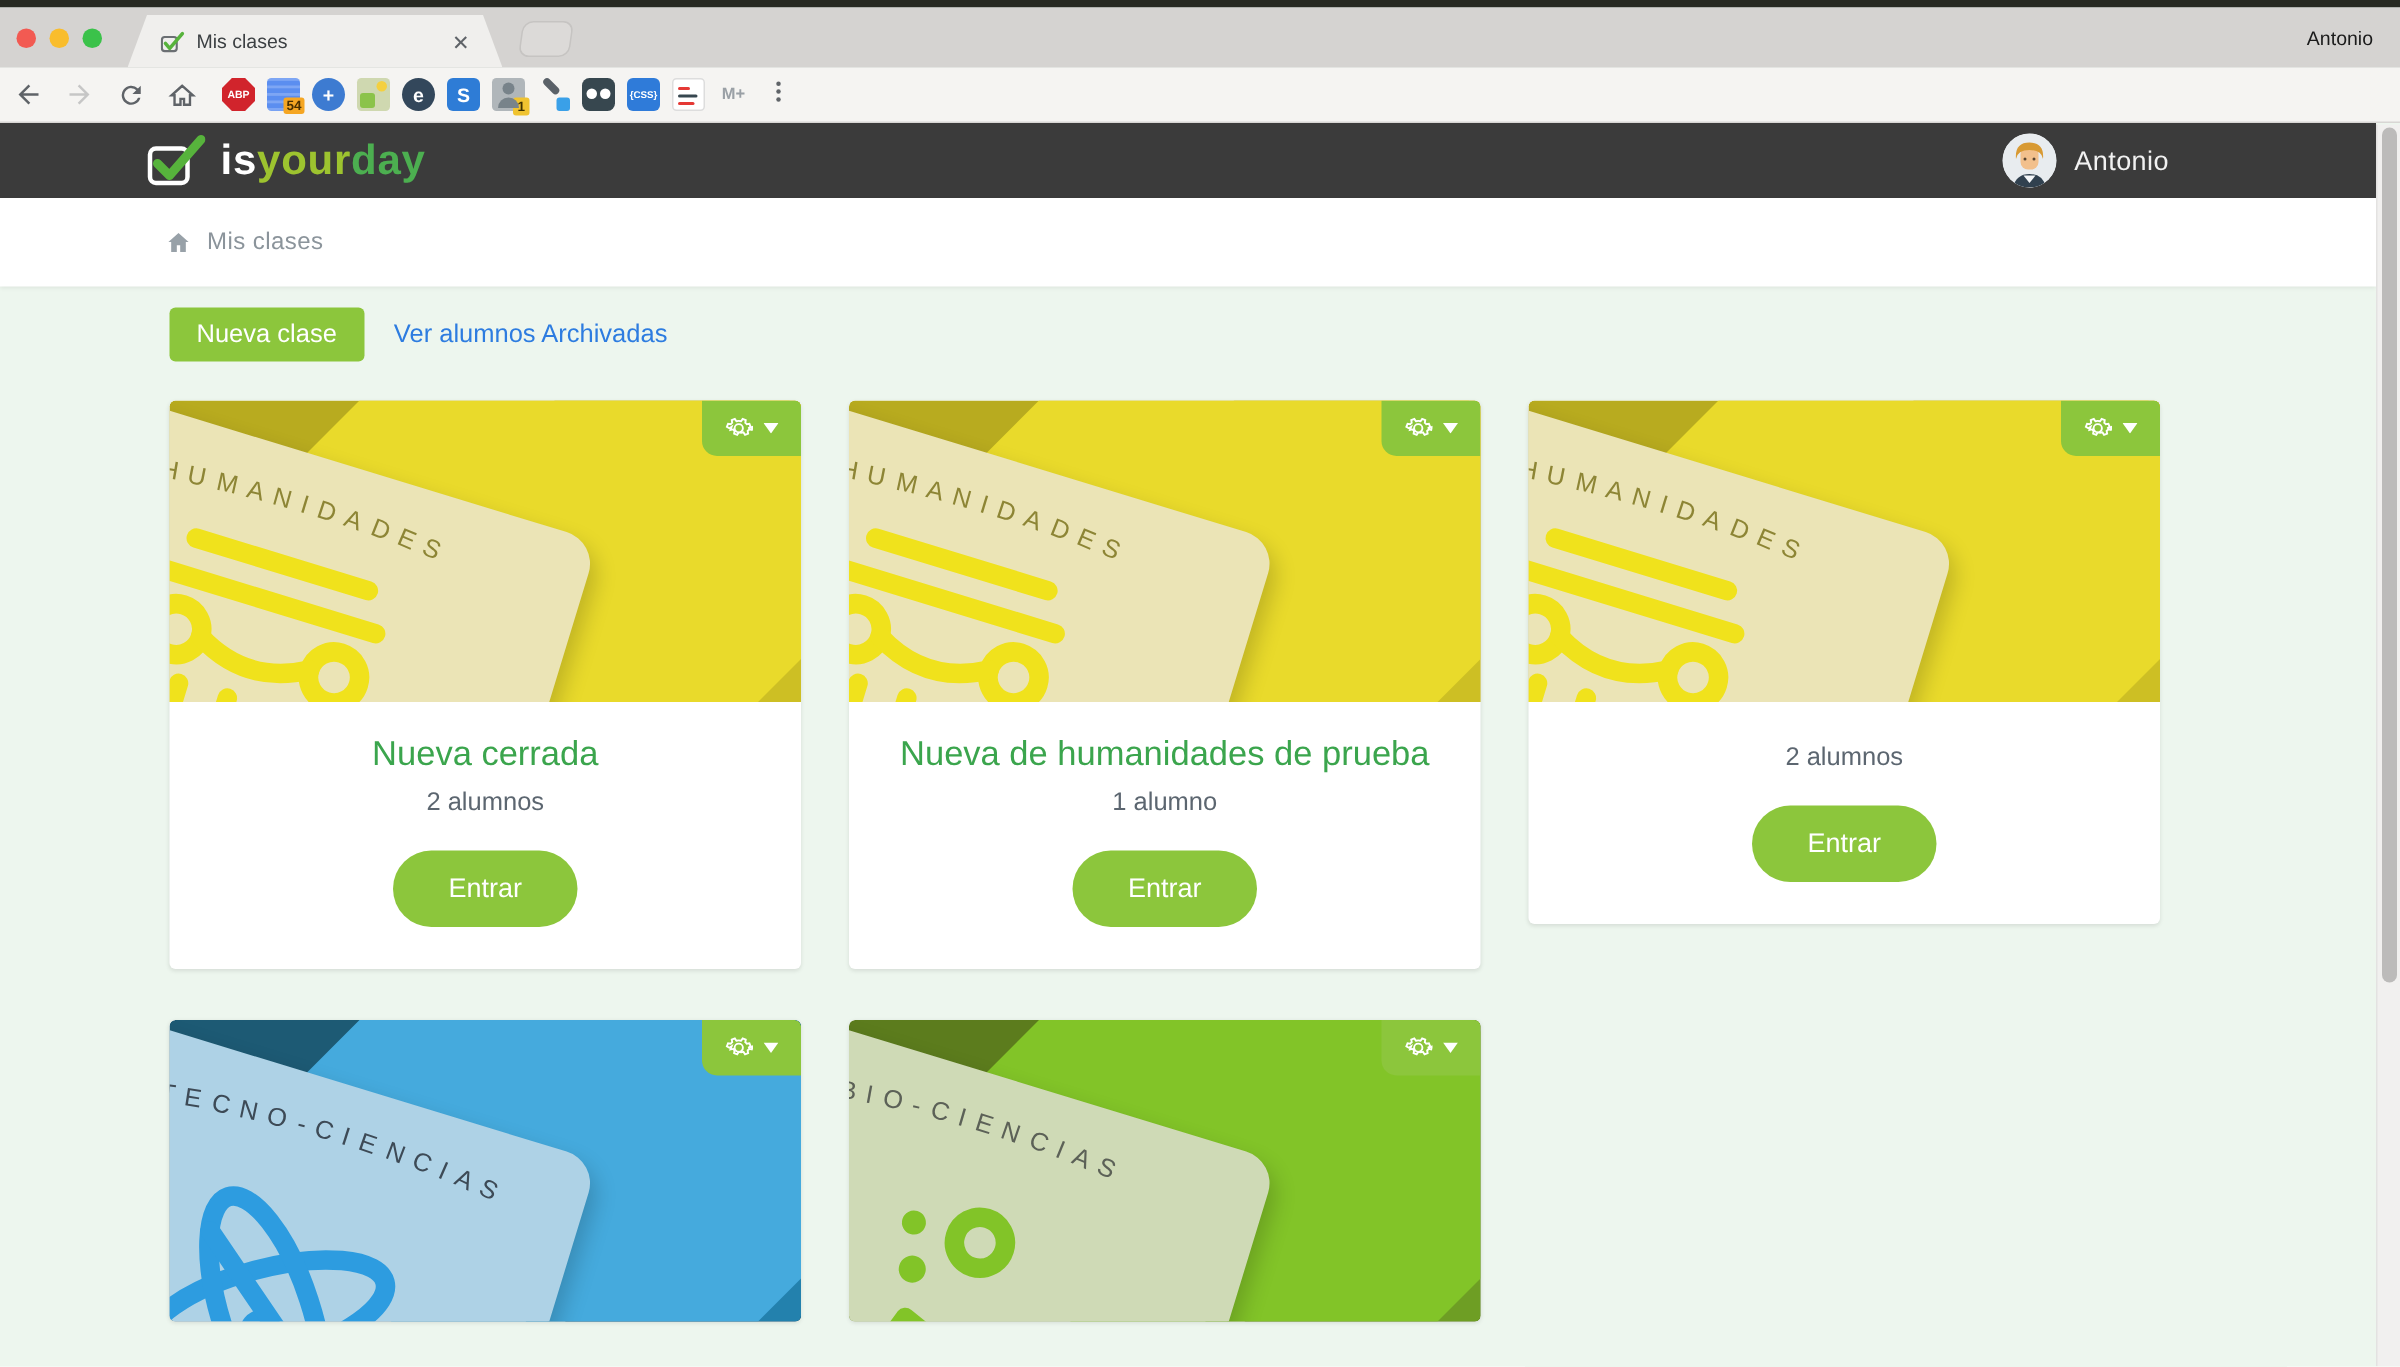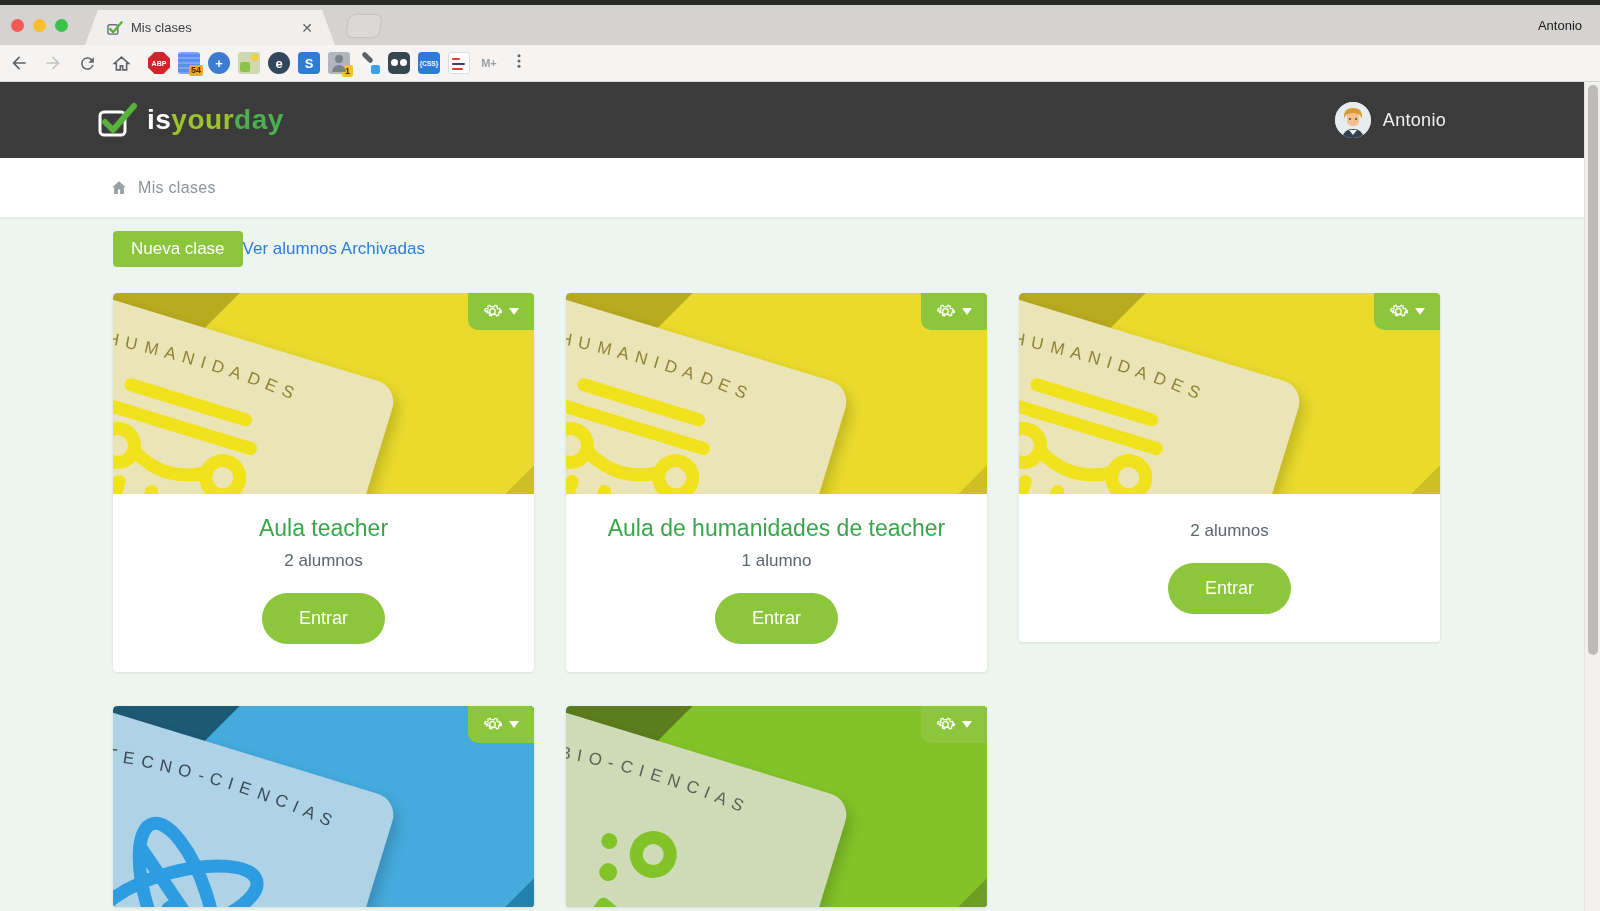--- a/index.html
+++ b/index.html
@@ -55,34 +55,34 @@
   .ext-list { background:#fff; border-radius:3px; border:1px solid #ddd; }
   .ext-list i { position:absolute; left:3px; height:2px; border-radius:1px; }
   .ext-list i:nth-child(1){ top:5px; width:8px; background:#e53935; }
   .ext-list i:nth-child(2){ top:10px; width:13px; background:#37474f; }
   .ext-list i:nth-child(3){ top:15px; width:11px; background:#e53935; }
   .ext-mplus { color:#9aa0a6; font-size:11px; font-weight:bold; }
   .menu-dots { margin:0 14px 0 10px; }
 
   
   .page { position:relative; width:1584px; height:829px; overflow:hidden; background:#edf6ee; }
-  .site-header { height:76px; background:#3b3b3b; display:flex; align-items:center; justify-content:space-between;
+  .site-header { height:50px; background:#3b3b3b; display:flex; align-items:center; justify-content:space-between;
                  padding:0 138px 0 97px; }
   .logo { display:flex; align-items:center; gap:10px; cursor:pointer; }
   .logo-text { font-size:28px; font-weight:bold; letter-spacing:.5px; }
   .logo-is { color:#ffffff; } .logo-your { color:#9dc32f; } .logo-day { color:#4caf50; }
   .user-chip { display:flex; align-items:center; gap:12px; cursor:pointer; }
   .avatar { width:36px; height:36px; border-radius:50%; overflow:hidden; background:#e8ecef; }
   .user-name { color:#f1f1f1; font-size:18px; letter-spacing:.3px; }
   .breadcrumb-bar { height:59px; background:#ffffff; display:flex; align-items:center; padding-left:110px;
                     box-shadow:0 1px 3px rgba(0,0,0,.07); position:relative; z-index:2; }
   .crumb-label { margin-left:10px; font-size:16px; color:#8b949b; letter-spacing:.3px; }
 
   .main { padding:14px 0 0 113px; }
-  .actions { display:flex; align-items:center; }
+  .actions { display:flex; align-items:center; gap:20px; }
   .btn-new { background:var(--green,#8cc63c); color:#fff; border:none; font-size:17px; font-family:inherit;
              padding:8px 18px; border-radius:4px; cursor:pointer; }
   .link-archived { color:var(--blue,#2d7ce0); font-size:17px; text-decoration:none; cursor:pointer; }
 
   .cards-row { display:flex; gap:32px; align-items:flex-start; margin-top:26px; }
   .cards-row.second { margin-top:34px; }
   .card { width:421px; background:#fff; border-radius:4px; box-shadow:0 1px 3px rgba(0,0,0,.10); overflow:hidden; }
   .card-art { position:relative; height:201px; overflow:hidden; background:var(--bg); border-radius:4px 4px 0 0; }
   .sh { position:absolute; border-radius:30px; }
   .sh1 { width:330px; height:330px; left:105px; top:-75px; transform:rotate(45deg); background:var(--s1); }
@@ -248,21 +248,21 @@
             <button class="gear-btn">
               <svg width="19" height="19" viewBox="0 0 24 24">
                   <path d="M12 8.5a3.5 3.5 0 1 0 0 7 3.5 3.5 0 0 0 0-7zm8 3.5l2-1.2-1-2.6-2.3.4a6 6 0 0 0-1.2-1.2l.4-2.3-2.6-1L14 6.1a6.6 6.6 0 0 0-4 0L8.7 4.1l-2.6 1 .4 2.3c-.5.3-.9.7-1.2 1.2L3 8.2l-1 2.6 2 1.2 2-1.2-1 2.6 2.3-.4c.3.5.7.9 1.2 1.2l-.4 2.3 2.6 1 1.3-2a6.6 6.6 0 0 0 4 0l1.3 2 2.6-1-.4-2.3c.5-.3.9-.7 1.2-1.2l2.3.4 1-2.6z" fill="none" stroke="#fff" stroke-width="1.6"></path>
                 </svg>
               <svg width="10" height="7" viewBox="0 0 10 7">
                   <path d="M0 0h10L5 7z" fill="#fff"></path>
                 </svg>
             </button>
           </div>
           <div class="card-body">
-            <h3 class="card-title">Aula teacher</h3>
+            <h3 class="card-title">Nueva cerrada</h3>
             <div class="card-students">2 alumnos</div>
             <button class="btn-enter">Entrar</button>
           </div>
         </div>
 
         <div class="card">
           <div class="card-art" style="--bg: #b8ab1f; --s1: #e9da2b; --s2: #cdbf24; --s3: #c2b41f; --cardc: #ebe4b6; --labelc: #8d8535; --iconc: #f0e21c;">
             <div class="sh sh3"></div>
               <div class="sh sh2"></div>
               <div class="sh sh1"></div>
@@ -285,21 +285,21 @@
             <button class="gear-btn">
               <svg width="19" height="19" viewBox="0 0 24 24">
                   <path d="M12 8.5a3.5 3.5 0 1 0 0 7 3.5 3.5 0 0 0 0-7zm8 3.5l2-1.2-1-2.6-2.3.4a6 6 0 0 0-1.2-1.2l.4-2.3-2.6-1L14 6.1a6.6 6.6 0 0 0-4 0L8.7 4.1l-2.6 1 .4 2.3c-.5.3-.9.7-1.2 1.2L3 8.2l-1 2.6 2 1.2 2-1.2-1 2.6 2.3-.4c.3.5.7.9 1.2 1.2l-.4 2.3 2.6 1 1.3-2a6.6 6.6 0 0 0 4 0l1.3 2 2.6-1-.4-2.3c.5-.3.9-.7 1.2-1.2l2.3.4 1-2.6z" fill="none" stroke="#fff" stroke-width="1.6"></path>
                 </svg>
               <svg width="10" height="7" viewBox="0 0 10 7">
                   <path d="M0 0h10L5 7z" fill="#fff"></path>
                 </svg>
             </button>
           </div>
           <div class="card-body">
-            <h3 class="card-title">Aula de humanidades de teacher</h3>
+            <h3 class="card-title">Nueva de humanidades de prueba</h3>
             <div class="card-students">1 alumno</div>
             <button class="btn-enter">Entrar</button>
           </div>
         </div>
 
         <div class="card">
           <div class="card-art" style="--bg: #b8ab1f; --s1: #e9da2b; --s2: #cdbf24; --s3: #c2b41f; --cardc: #ebe4b6; --labelc: #8d8535; --iconc: #f0e21c;">
             <div class="sh sh3"></div>
               <div class="sh sh2"></div>
               <div class="sh sh1"></div>

